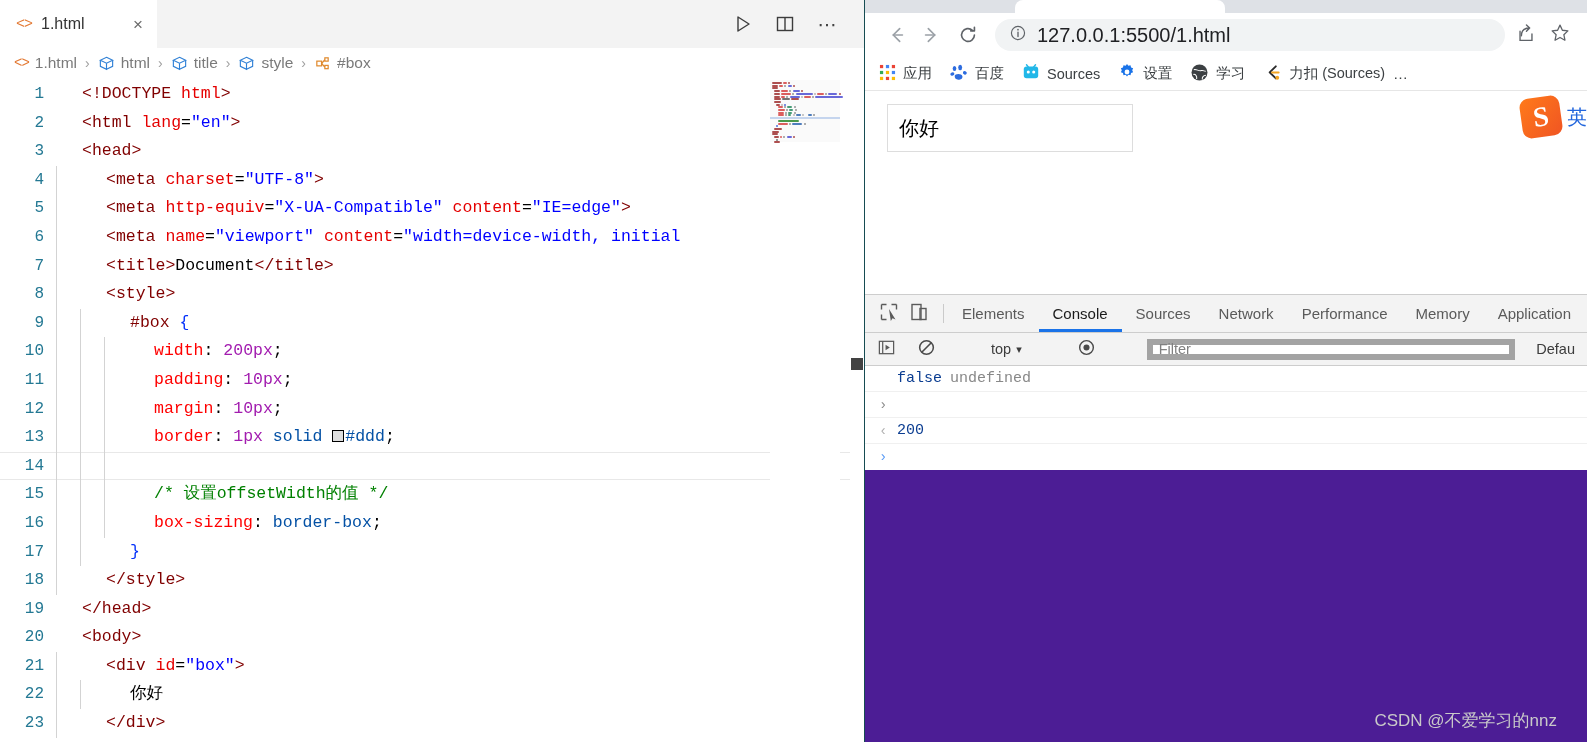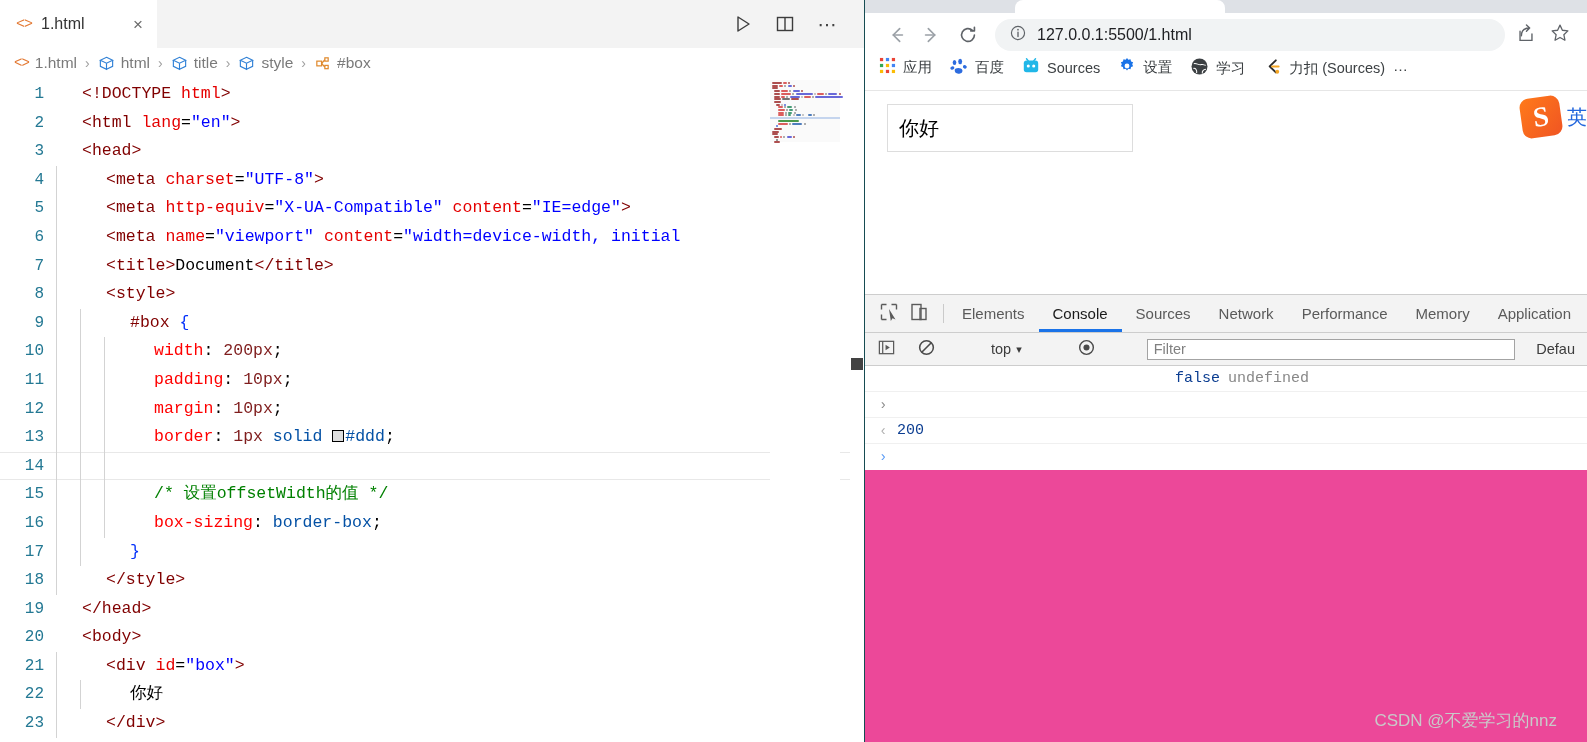--- a/index.html
+++ b/index.html
@@ -54,21 +54,21 @@
   }
   .ln-code { position: relative; flex: 1; padding-left: 26px; }
   
   .guide { position: absolute; top: 0; width: 1px; height: 28.6px; background: #d3d3d3; }
 
   .t-tag   { color: #800000; }
   .t-attr  { color: #e50000; }
   .t-str   { color: #0000ff; }
   .t-txt   { color: #000000; }
   .t-prop  { color: #ff0000; }
-  .t-val   { color: #7f1d1d; }
+  .t-val   { color: #a21caf; }
   .t-kw    { color: #0451a5; }
   .t-cmt   { color: #008000; }
   .t-pun   { color: #000000; }
   .t-brace { color: #0431fa; }
   .t-sel   { color: #800000; }
   .swatch { display:inline-block; width:12px; height:12px; border:1.5px solid #000; background:#dddddd; vertical-align:-1px; margin-right:1px;}
 
   .minimap { position: absolute; top: 0; right: 24px; width: 70px; height: 664px; background: #ffffff; }
   .mm-line { position: absolute; height: 2px; border-radius: 1px; }
   .mm-slider { position:absolute; left:0; right:0; top:2px; height: 62px; background: rgba(0,0,0,0.02); }
@@ -84,24 +84,24 @@
   .br-tabstrip { height: 13px; background: #dee1e6; position: relative; }
   .br-tabstrip .br-tab { position:absolute; top:0; height: 13px; background: #dee1e6; border-radius: 8px 8px 0 0; }
   .br-tabstrip .br-tab.active { background: #ffffff; }
 
   .br-toolbar { height: 44px; background: #ffffff; display: flex; align-items: center; gap: 2px; padding: 0 10px 0 14px; }
   .nav-btn { width: 34px; height: 34px; display: flex; align-items: center; justify-content: center; color: #5f6368; }
   .omnibox {
     flex: 1; height: 32px; background: #f1f3f4; border-radius: 16px;
     display: flex; align-items: center; gap: 10px; padding: 0 14px; margin: 0 8px;
   }
-  .omnibox .url { font-size: 16px; color: #202124; text-align: center; }
+  .omnibox .url { font-size: 20px; color: #202124; text-align: center; }
   .omni-right { display: flex; align-items: center; gap: 12px; padding-right: 6px;}
 
-  .br-bookmarks { height: 34px; background: #ffffff; display: flex; align-items: flex-start; gap: 18px; padding: 0 0 0 14px; border-bottom: 1px solid #e6e6e6;}
+  .br-bookmarks { height: 34px; background: #ffffff; display: flex; align-items: center; gap: 18px; padding: 0 0 0 14px; border-bottom: 1px solid #e6e6e6;}
   .bm { display: flex; align-items: center; gap: 7px; font-size: 14.5px; color: #3c4043; }
   .bm-more { font-size: 15px; color: #3c4043; margin-left: -10px;}
 
   .br-viewport { position: relative; height: 203px; background: #ffffff; }
   .render-box {
     position: absolute; left: 22px; top: 13px;
     width: 246px; height: 48px;
     border: 1px solid #dddddd;
     display: flex; align-items: center;
     padding-left: 11px;
@@ -112,30 +112,30 @@
     width: 40px; height: 40px; border-radius: 9px;
     background: linear-gradient(135deg,#ff7a1a,#f05523);
     color: #fff; font-weight: bold; font-size: 28px;
     display:flex; align-items:center; justify-content:center;
     transform: rotate(-8deg);
     font-family: "Liberation Serif", serif;
   }
   .ime-txt { color: #2266dd; font-size: 20px; }
 
   
-  .devtools { position: relative; height: 448px; background: #ec4899; border-top: 1px solid #cdcdcd; }
+  .devtools { position: relative; height: 448px; background: #4c1d95; border-top: 1px solid #cdcdcd; }
   .dt-tabs { height: 38px; background: #f3f3f3; display: flex; align-items: stretch; border-bottom: 1px solid #cdcdcd; }
   .dt-icons { display: flex; align-items: center; gap: 10px; padding: 0 10px 0 14px; }
   .dt-div { width: 1px; background: #cacaca; margin: 9px 4px; }
   .dt-tab { display: flex; align-items: center; padding: 0 14px; font-size: 15px; color: #5a5a5a; }
   .dt-tab.active { color: #1a1a1a; box-shadow: inset 0 -3px 0 #1a73e8; }
 
   .dt-toolbar { height: 33px; background: #f3f3f3; display: flex; align-items: center; gap: 21px; padding: 0 8px 0 12px; border-bottom: 1px solid #cdcdcd;}
   .dt-ctx { font-size: 14.5px; color: #3c3c3c; display: flex; align-items: center; gap: 5px; padding: 0 4px;}
-  .dt-filter { flex: 1; height: 21px; background: #ffffff; border: 1px solid #a3a3a3; display: flex; align-items: center; padding: 0 6px; }
+  .dt-filter { flex: 1; height: 21px; background: #ffffff; border: 6px solid #a3a3a3; display: flex; align-items: center; padding: 0 6px; }
   .dt-filter span { font-size: 14.5px; color: #808080; }
   .dt-levels { font-size: 14.5px; color: #3c3c3c; padding-right: 4px; white-space: nowrap; }
 
   .console-log { position: relative; background: #ffffff; font-family: "Liberation Mono", monospace; font-size: 15px; }
   .cl-row { display: flex; align-items: center; height: 26px; padding-left: 14px; border-bottom: 1px solid #f0f0f0; }
   .cl-gutter { width: 18px; flex: 0 0 18px; color: #8c8c8c; font-size: 14px; }
   .cl-gutter.in { color: #8c8c8c; }
   .cl-gutter.out { color: #b0b0b0; }
   .cl-false { color: #0b3d91; }
   .cl-undef { color: #888888; margin-left: 8px; }
@@ -505,21 +505,21 @@
             </svg>
         </span>
         <div class="dt-div"></div>
         <div class="dt-filter">
           <span>Filter</span>
         </div>
         <span class="dt-levels">Defau</span>
       </div>
 
       <div class="console-log">
-        <div class="cl-row" style="padding-left:32px;justify-content:center;">
+        <div class="cl-row" style="padding-left:32px;">
           <span class="cl-false">false</span>
           <span class="cl-undef">undefined</span>
         </div>
         <div class="cl-row">
           <span class="cl-gutter in">›</span>
         </div>
         <div class="cl-row">
           <span class="cl-gutter out">‹</span>
           <span class="cl-num">200</span>
         </div>

